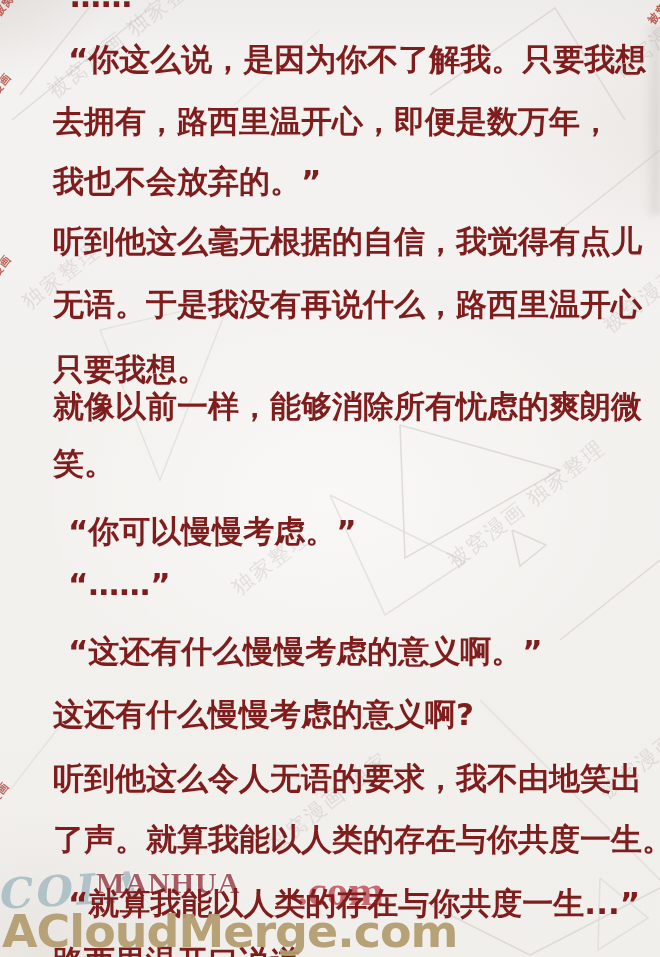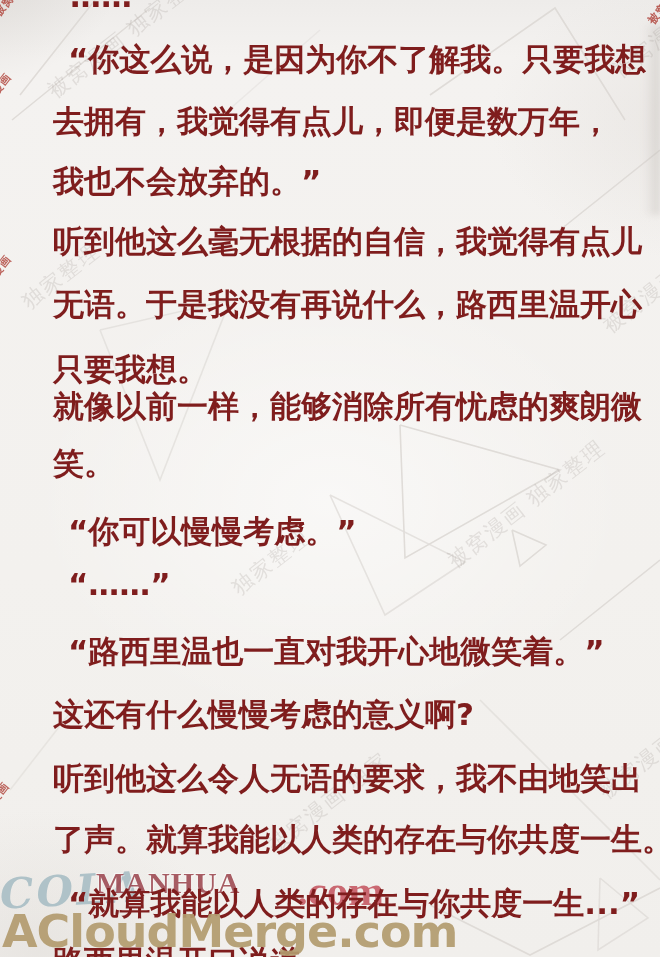--- a/index.html
+++ b/index.html
@@ -128,30 +128,30 @@
     <div class="seal" style="left: -30px; top: 86px; transform: rotate(-52deg);">被窝漫画</div>
     <div class="seal" style="left: -30px; top: 268px; transform: rotate(-52deg);">被窝漫画</div>
     <div class="seal" style="left: -32px; top: 795px; transform: rotate(-52deg);">被窝漫画</div>
     <div class="seal" style="left: -8px; top: -2px; transform: rotate(-52deg);">被窝</div>
     <div class="seal" style="left: 646px; top: 6px; transform: rotate(-52deg);">被窝</div>
   </div>
 
 <div class="layer">
     <div class="text-line" style="left: 70px; top: -22px;">……</div>
     <div class="text-line" style="left: 68px; top: 41px;">“你这么说，是因为你不了解我。只要我想</div>
-    <div class="text-line" style="left: 53px; top: 103px;">去拥有，我觉得有点儿，即便是数万年，</div>
+    <div class="text-line" style="left: 53px; top: 103px;">去拥有，路西里温开心，即便是数万年，</div>
     <div class="text-line" style="left: 53px; top: 163px;">我也不会放弃的。”</div>
     <div class="text-line" style="left: 53px; top: 223px;">听到他这么毫无根据的自信，我觉得有点儿</div>
     <div class="text-line" style="left: 53px; top: 286px;">无语。于是我没有再说什么，路西里温开心</div>
     <div class="text-line" style="left: 53px; top: 351px;">只要我想。</div>
     <div class="text-line" style="left: 53px; top: 388px;">就像以前一样，能够消除所有忧虑的爽朗微</div>
     <div class="text-line" style="left: 53px; top: 445px;">笑。</div>
     <div class="text-line" style="left: 68px; top: 513px;">“你可以慢慢考虑。”</div>
     <div class="text-line" style="left: 68px; top: 566px;">“……”</div>
-    <div class="text-line" style="left: 68px; top: 633px;">“路西里温也一直对我开心地微笑着。”</div>
+    <div class="text-line" style="left: 68px; top: 633px;">“这还有什么慢慢考虑的意义啊。”</div>
     <div class="text-line" style="left: 53px; top: 696px;">这还有什么慢慢考虑的意义啊?</div>
     <div class="text-line" style="left: 53px; top: 760px;">听到他这么令人无语的要求，我不由地笑出</div>
     <div class="text-line" style="left: 53px; top: 821px;">了声。就算我能以人类的存在与你共度一生。</div>
     <div class="text-line" style="left: 68px; top: 885px;">“就算我能以人类的存在与你共度一生...”</div>
     <div class="text-line" style="left: 53px; top: 943px;">路西里温开口说道</div>
   </div>
 
 <div class="wm" id="wm-cola" style="color: rgb(169, 190, 197);">COLA</div>
 <div class="wm" id="wm-manhua" style="color: rgb(157, 72, 81);">MANHUA</div>
 <div class="wm" id="wm-manhua-com" style="color: rgb(196, 82, 93);">.com</div>

